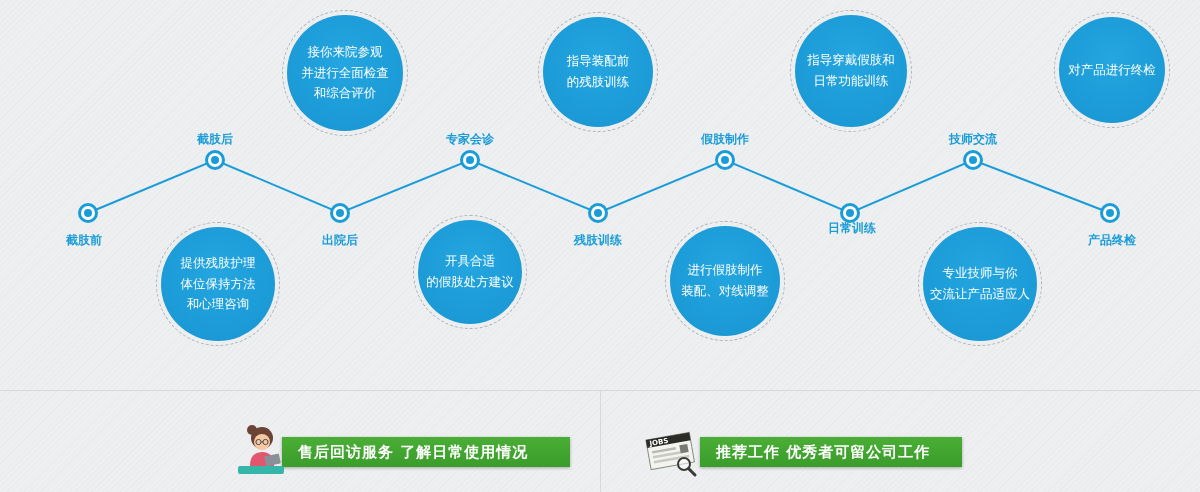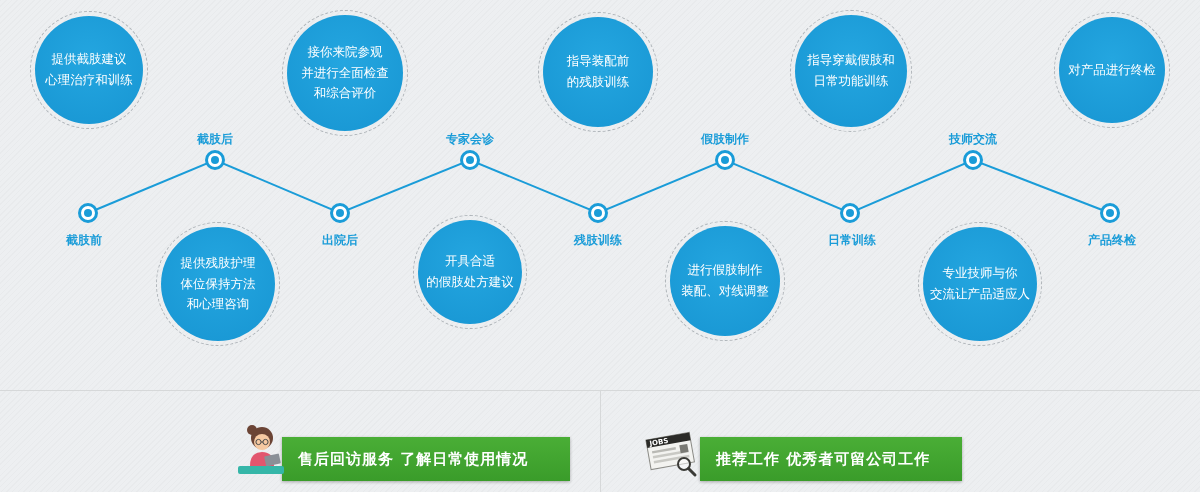--- a/index.html
+++ b/index.html
@@ -41,40 +41,38 @@
   .step-label {
     position:absolute; z-index:2;
     width:120px; text-align:center;
     color:#1a9cd8; font-weight:bold; font-size:12px;
   }
   .hline { position:absolute; left:0; top:390px; width:1200px; height:1px; background:#d6d8d9; z-index:1; }
   .vline { position:absolute; left:600px; top:390px; width:1px; height:102px; background:#d6d8d9; z-index:1; }
   .banner {
     position:absolute; z-index:2;
     display:flex; align-items:center;
-    height:44px; padding:0 16px;
+    height:30px; padding:0 16px;
     color:#fff; font-weight:bold; font-size:15px;
     background:linear-gradient(#4aae36, #3a9c2a);
     box-shadow:0 1px 3px rgba(0,0,0,.3);
     cursor:pointer;
     letter-spacing:1px;
   }
   .banner-icon { position:absolute; z-index:3; }
 </style>
 </head>
 <body>
 
 <div class="canvas">
 
   <svg class="zigzag" width="1200" height="492">
     <polyline points="88,213 215,160 340,213 470,160 598,213 725,160 850,213 973,160 1110,213" fill="none" stroke="#1a9cd8" stroke-width="2"></polyline>
   </svg>
 
-  <div class="big-circle" style="left:35px;  top:16px; width:108px; height:108px;">提供截肢建议
-心理治疗和训练</div>
   <div class="big-circle" style="left:287px; top:15px; width:116px; height:116px;">接你来院参观
 并进行全面检查
 和综合评价</div>
   <div class="big-circle" style="left:543px; top:17px; width:110px; height:110px;">指导装配前
 的残肢训练</div>
   <div class="big-circle" style="left:795px; top:15px; width:112px; height:112px;">指导穿戴假肢和
 日常功能训练</div>
   <div class="big-circle" style="left:1059px;top:17px; width:106px; height:106px;">对产品进行终检</div>
 
   <div class="big-circle" style="left:161px; top:227px; width:114px; height:114px;">提供残肢护理
@@ -96,21 +94,21 @@
   <div class="node" style="left:840px; top:203px;"></div>
   <div class="node" style="left:963px; top:150px;"></div>
   <div class="node" style="left:1100px;top:203px;"></div>
 
   <div class="step-label" style="left:24px;  top:232px;">截肢前</div>
   <div class="step-label" style="left:155px; top:131px;">截肢后</div>
   <div class="step-label" style="left:280px; top:232px;">出院后</div>
   <div class="step-label" style="left:410px; top:131px;">专家会诊</div>
   <div class="step-label" style="left:538px; top:232px;">残肢训练</div>
   <div class="step-label" style="left:665px; top:131px;">假肢制作</div>
-  <div class="step-label" style="left:792px; top:232px;">日常训练</div>
+  <div class="step-label" style="left:792px; top:220px;">日常训练</div>
   <div class="step-label" style="left:913px; top:131px;">技师交流</div>
   <div class="step-label" style="left:1052px;top:232px;">产品终检</div>
 
   <div class="hline"></div>
   <div class="vline"></div>
 
   <svg class="banner-icon" style="left:232px; top:422px;" width="58" height="58" viewBox="0 0 58 58">
     <circle cx="30" cy="16" r="11" fill="#6b4435"></circle>
     <circle cx="20" cy="8" r="5" fill="#6b4435"></circle>
     <circle cx="30" cy="20" r="8" fill="#f6c9a2"></circle>

